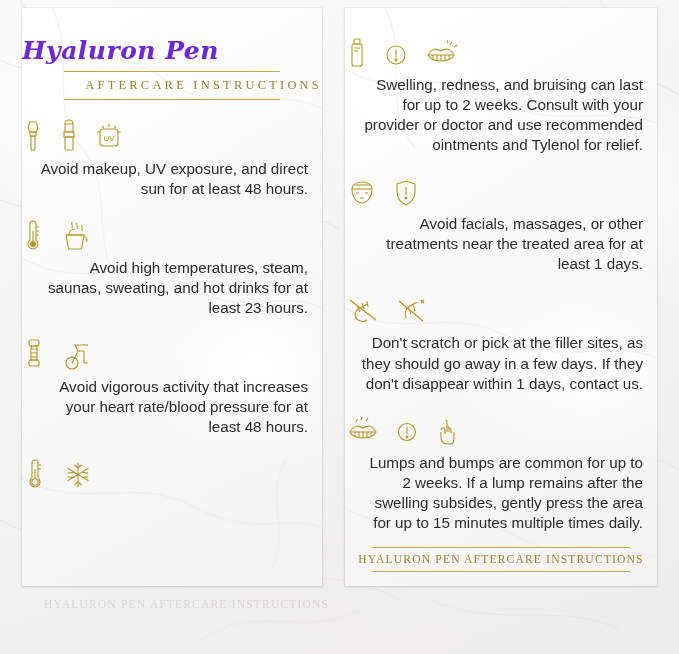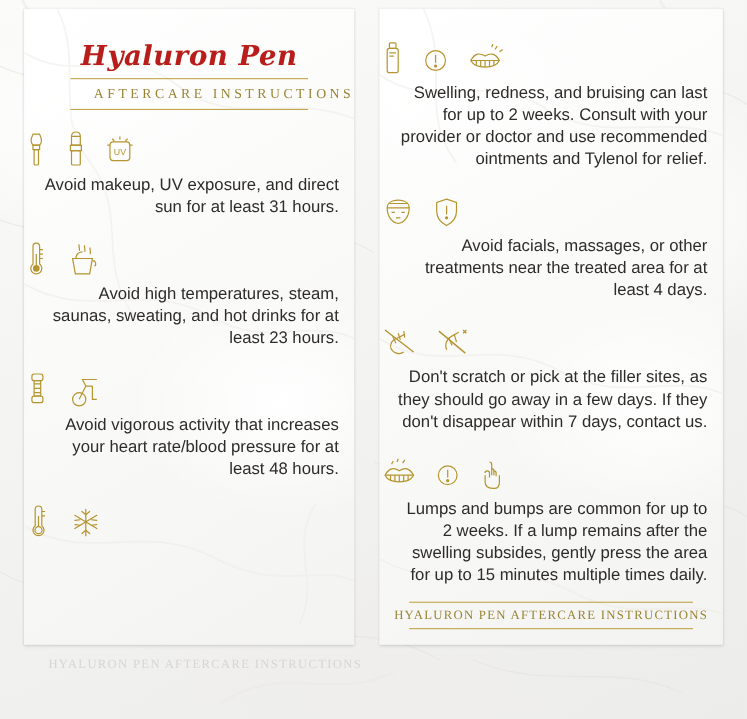--- a/index.html
+++ b/index.html
@@ -49,22 +49,21 @@
     z-index: 2;
     height: 100%;
     box-sizing: border-box;
   }
 
   #card-left { left: 22px; top: 8px; width: 300px; height: 578px; }
   #card-right { left: 345px; top: 8px; width: 312px; height: 578px; }
 
   
   .brand {
-    text-align: center;
-    color: #b91c1c;
+    color: #6d28d9;
     font-family: "DejaVu Serif", serif;
     font-size: 25px;
     font-style: italic;
     letter-spacing: .5px;
     margin: 28px 0 0 0;
     font-weight: 700;
     text-shadow: 0 0 1px rgba(181,149,47,.35);
   }
   .brand-rule {
     width: 216px;
@@ -199,21 +198,21 @@
             </g>
           </svg>
           <svg width="30" height="34" viewBox="0 0 30 34">
             <g fill="none" stroke="#b5952f" stroke-width="1.1">
               <rect x="6" y="9" width="18" height="17" rx="3"></rect>
               <path d="M15 4 v3 M8 6 l2 2.4 M22 6 l-2 2.4 M3.5 12 h2.5 M26.5 12 h-2.5"></path>
               <text x="15" y="21" font-size="8" fill="#b5952f" stroke="none" text-anchor="middle" font-family="Liberation Sans, sans-serif">UV</text>
             </g>
           </svg>
         </div>
-        <div class="text">Avoid makeup, UV exposure, and direct sun for at least 31 hours.</div>
+        <div class="text">Avoid makeup, UV exposure, and direct sun for at least 48 hours.</div>
       </div>
 
       <div class="block">
         <div class="icons">
           <svg width="22" height="36" viewBox="0 0 22 36">
             <g fill="none" stroke="#b5952f" stroke-width="1.1">
               <path d="M11 4 a3 3 0 0 1 3 3 v16 a5 5 0 1 1 -6 0 V7 a3 3 0 0 1 3-3Z"></path>
               <circle cx="11" cy="27" r="3" fill="#b5952f" stroke="none"></circle>
               <path d="M11 14 v10"></path>
               <path d="M14 10 h3 M14 14 h3 M14 18 h3"></path>
@@ -331,21 +330,21 @@
             </g>
           </svg>
           <svg width="26" height="32" viewBox="0 0 26 32">
             <g fill="none" stroke="#b5952f" stroke-width="1.1">
               <path d="M13 4 l9 3 v8 c0 7-5 11-9 13 c-4-2-9-6-9-13 V7Z"></path>
               <path d="M13 10 v8"></path>
               <circle cx="13" cy="21" r=".9" fill="#b5952f"></circle>
             </g>
           </svg>
         </div>
-        <div class="text">Avoid facials, massages, or other treatments near the treated area for at least 4 days.</div>
+        <div class="text">Avoid facials, massages, or other treatments near the treated area for at least 1 days.</div>
       </div>
 
       <div class="block">
         <div class="icons">
           <svg width="36" height="34" viewBox="0 0 36 34">
             <g fill="none" stroke="#b5952f" stroke-width="1.1">
               <path d="M10 22 c0-4 2-7 5-8 l8-4"></path>
               <path d="M12 12 l3 6 M17 9 l2 6 M22 7 l1 6"></path>
               <path d="M10 22 c2 5 8 7 12 4"></path>
               <path d="M5 6 L31 26" stroke-width="1.3"></path>
@@ -353,21 +352,21 @@
           </svg>
           <svg width="32" height="34" viewBox="0 0 32 34">
             <g fill="none" stroke="#b5952f" stroke-width="1.1">
               <path d="M11 24 c-2-5 0-10 4-12 l7-4"></path>
               <path d="M13 13 l3 7 M18 10 l2 7"></path>
               <path d="M4 7 L28 27" stroke-width="1.3"></path>
               <path d="M26 6 l3 3 M29 6 l-3 3"></path>
             </g>
           </svg>
         </div>
-        <div class="text">Don't scratch or pick at the filler sites, as they should go away in a few days. If they don't disappear within 7 days, contact us.</div>
+        <div class="text">Don't scratch or pick at the filler sites, as they should go away in a few days. If they don't disappear within 1 days, contact us.</div>
       </div>
 
       <div class="block">
         <div class="icons">
           <svg width="36" height="34" viewBox="0 0 36 34">
             <g fill="none" stroke="#b5952f" stroke-width="1.1">
               <path d="M5 18 C9 11 13 11 18 14 C23 11 27 11 31 18 C27 26 9 26 5 18Z"></path>
               <path d="M5 18 h26"></path>
               <path d="M10 18 v5 M14 18 v5.5 M18 18 v6 M22 18 v5.5 M26 18 v5"></path>
               <path d="M11 8 l1.5-3 M16 6 l1-3 M21 7 l2-3"></path>

